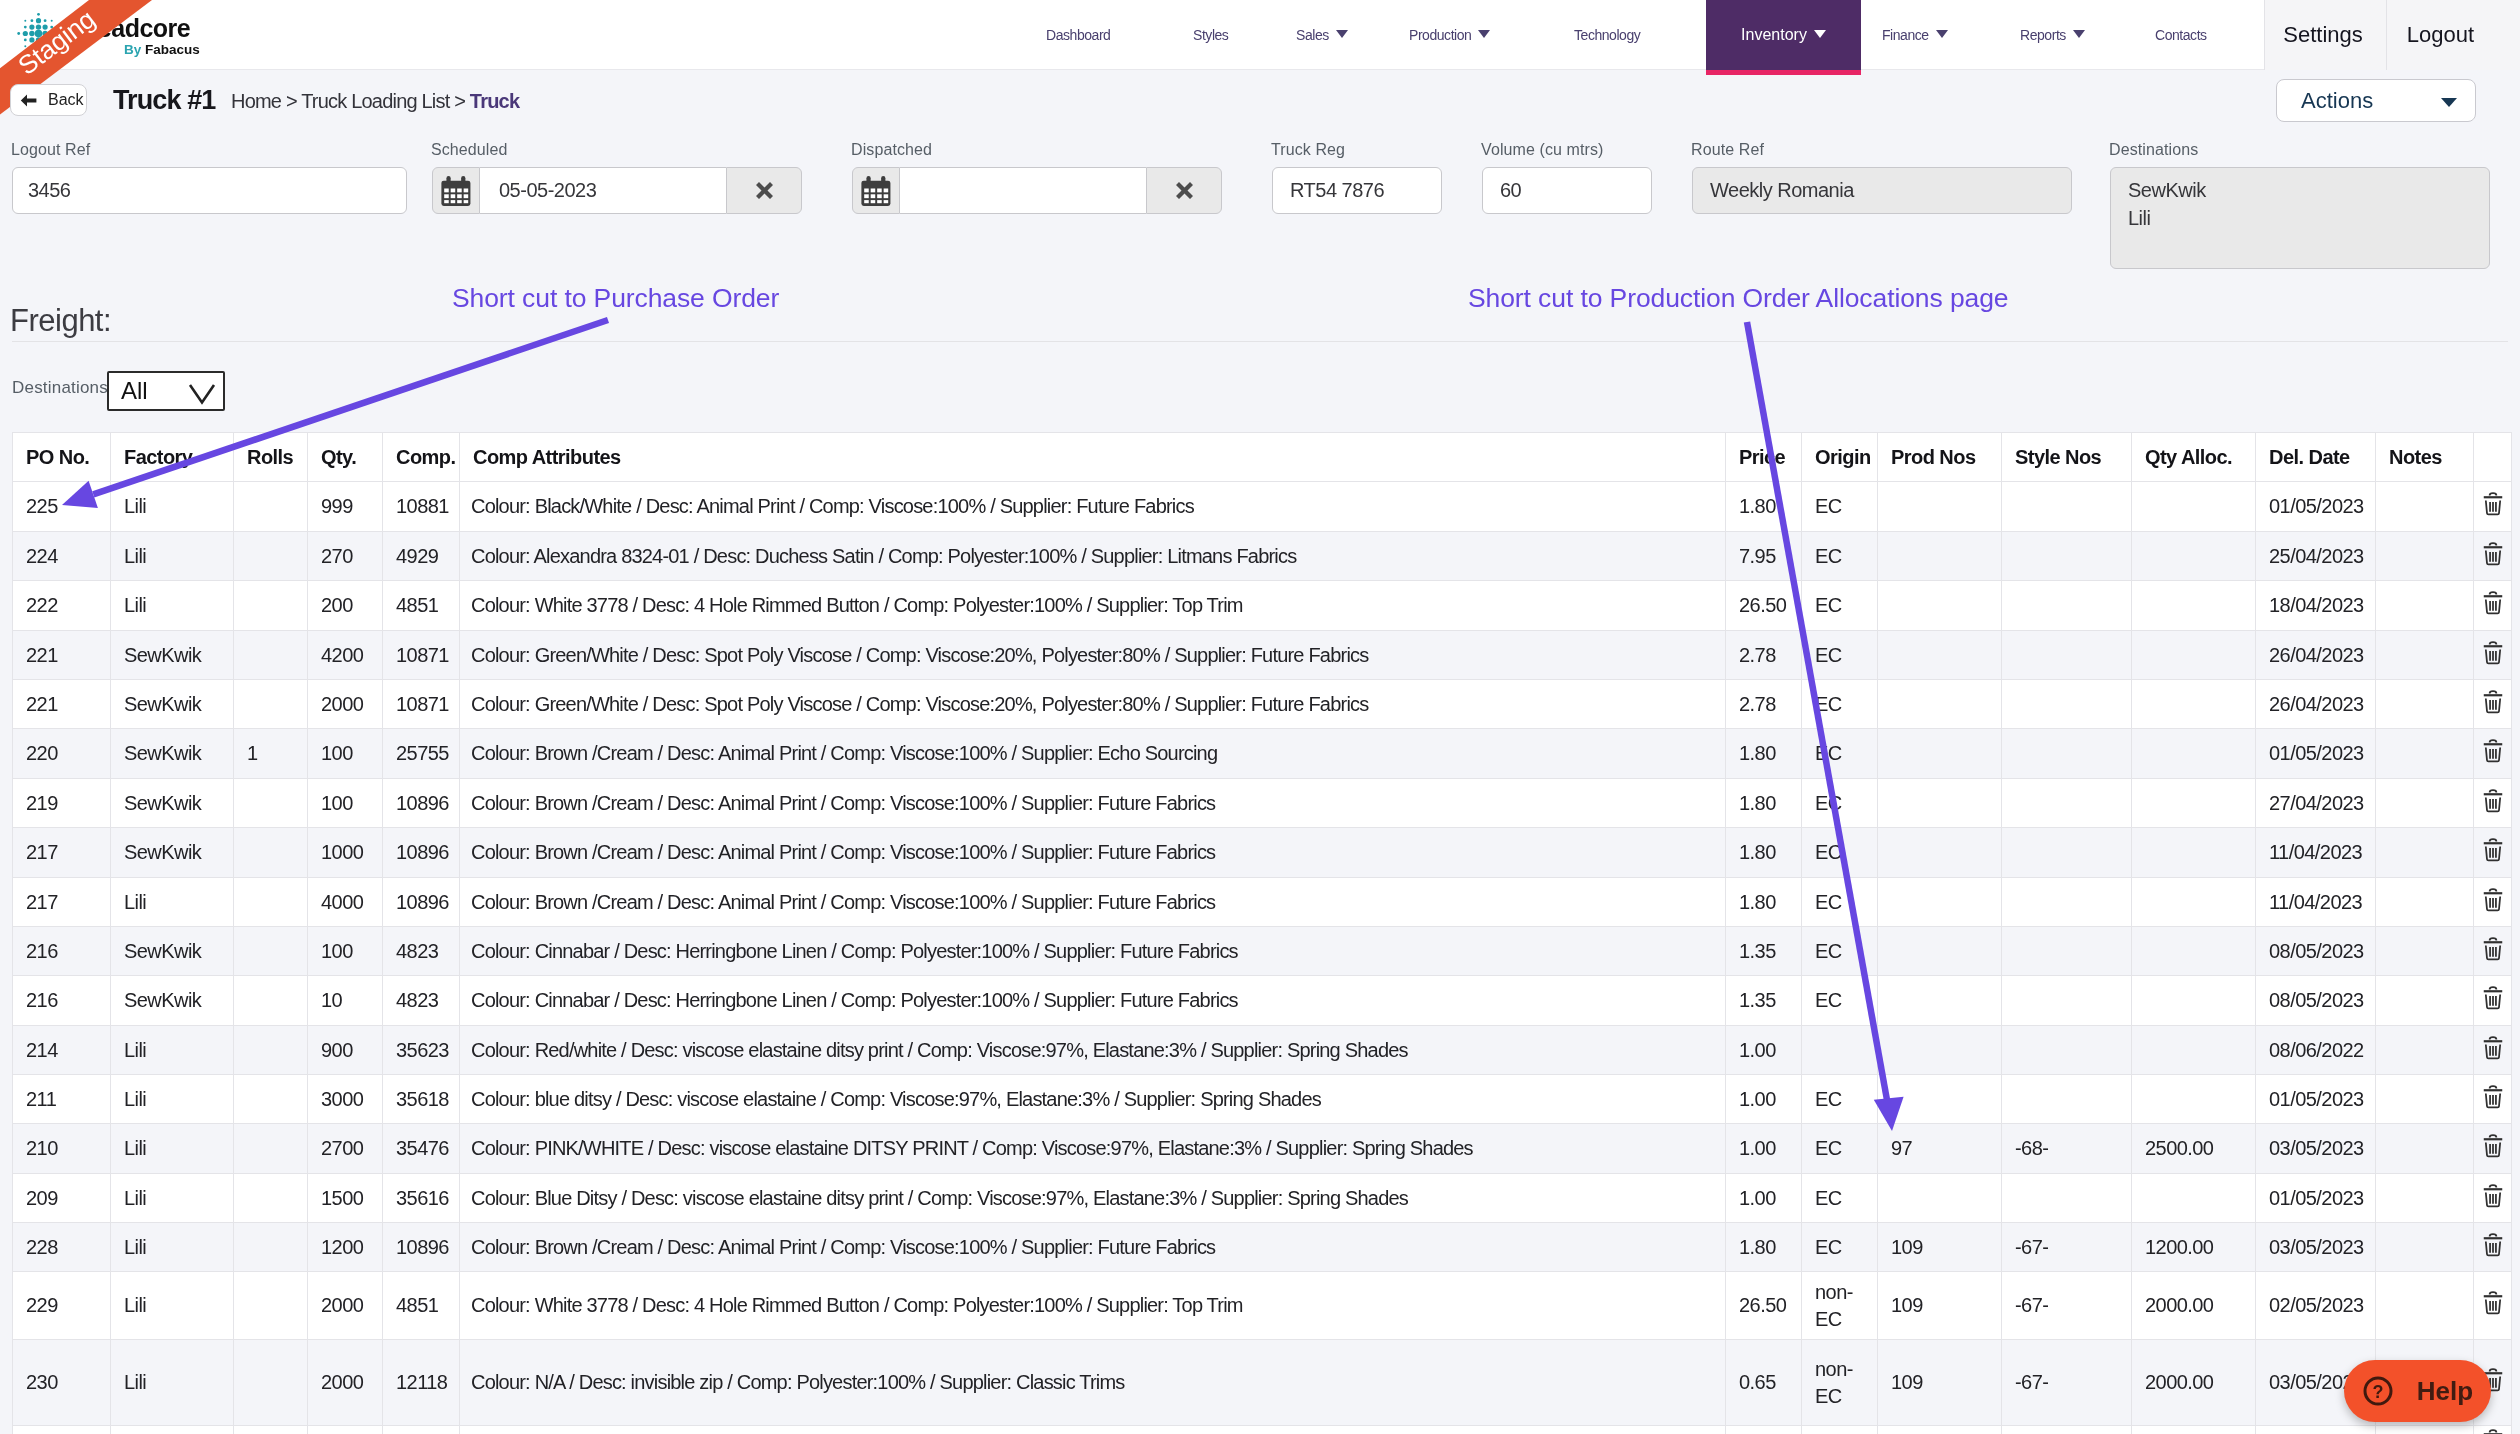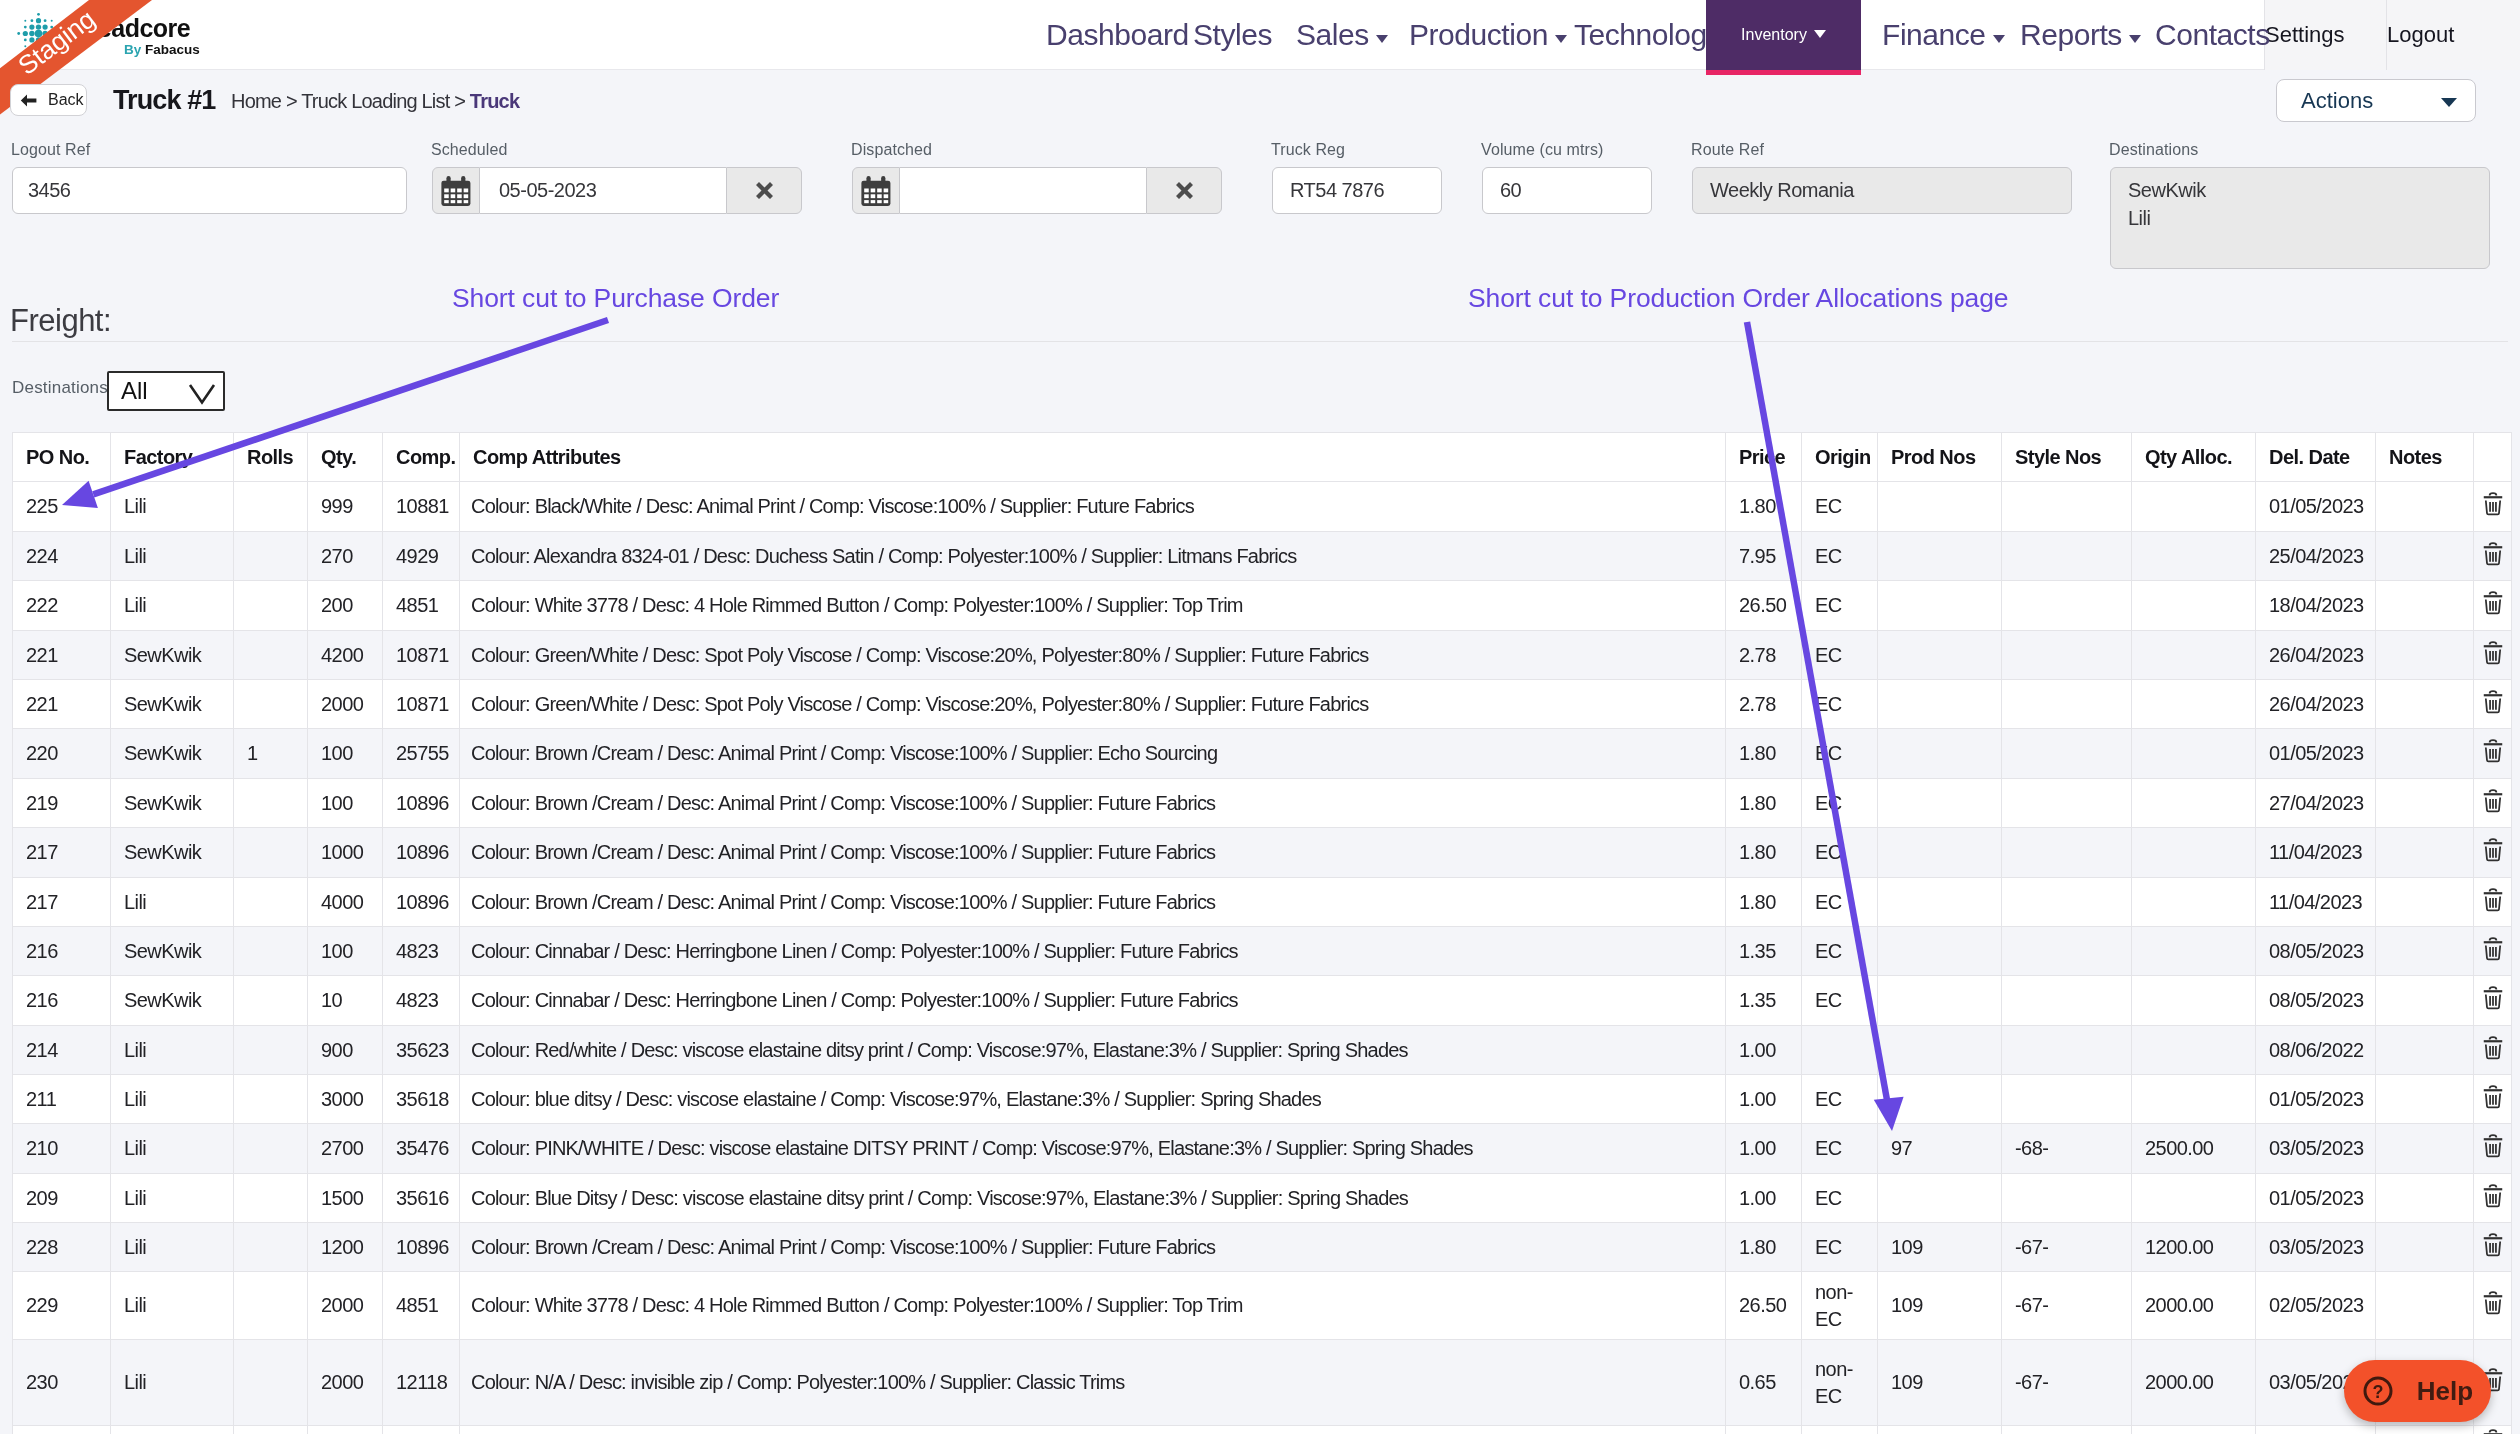--- a/index.html
+++ b/index.html
@@ -1,18 +1,18 @@
 <!DOCTYPE html>
 <html><head><meta charset="utf-8"><title>Truck</title><style>
 *{margin:0;padding:0;box-sizing:border-box}
 html,body{width:2520px;height:1434px;overflow:hidden;background:#f4f5f9;
   font-family:"Liberation Sans",sans-serif;position:relative}
 .navbar{position:absolute;left:0;top:0;width:2520px;height:70px;background:#fff;border-bottom:1px solid #e8e8ec;z-index:4}
-.nitem{position:absolute;top:0;height:70px;line-height:70px;font-size:30px;color:#49406e;letter-spacing:-0.45px}
-.nright{position:absolute;top:0;height:70px;background:#f5f5f7;border-left:1px solid #e3e3e7;line-height:70px;font-size:22px;color:#15151f}
+.nitem{position:absolute;top:0;height:70px;line-height:70px;font-size:14px;color:#49406e;letter-spacing:-0.45px}
+.nright{position:absolute;top:0;height:70px;background:#f5f5f7;border-left:1px solid #e3e3e7;text-align:center;line-height:70px;font-size:22px;color:#15151f}
 .invtab{position:absolute;left:1706px;top:0;width:155px;height:75px;background:#4e2c66;color:#fff;text-align:center;line-height:70px;font-size:16px;border-bottom:5px solid #e72565;z-index:6;box-sizing:border-box}
 .logotxt{position:absolute;left:66px;top:14px;font-size:25px;font-weight:bold;color:#101010;letter-spacing:-0.5px;z-index:3}
 .logosub{position:absolute;left:124px;top:42px;font-size:13.5px;font-weight:bold;z-index:3}
 .logosub .by{color:#2ba4b0;font-weight:bold}
 .logosub .fab{color:#101010}
 .backbtn{position:absolute;left:10px;top:84px;width:77px;height:32px;background:#fff;border:1px solid #d2d2d6;border-radius:8px;font-size:16px;color:#222;display:flex;align-items:center;padding-left:9px;z-index:6}
 .title{position:absolute;left:113px;top:85px;font-size:27px;font-weight:bold;color:#17171c;letter-spacing:-0.9px}
 .crumb{position:absolute;left:231px;top:90px;font-size:20px;color:#33333a;letter-spacing:-0.8px}
 .crumb-act{color:#4a3879}
 .actions{position:absolute;left:2276px;top:79px;width:200px;height:43px;background:#fff;border:1px solid #c9c9cf;border-radius:8px;font-size:22px;color:#173753;line-height:41px;padding-left:24px}

